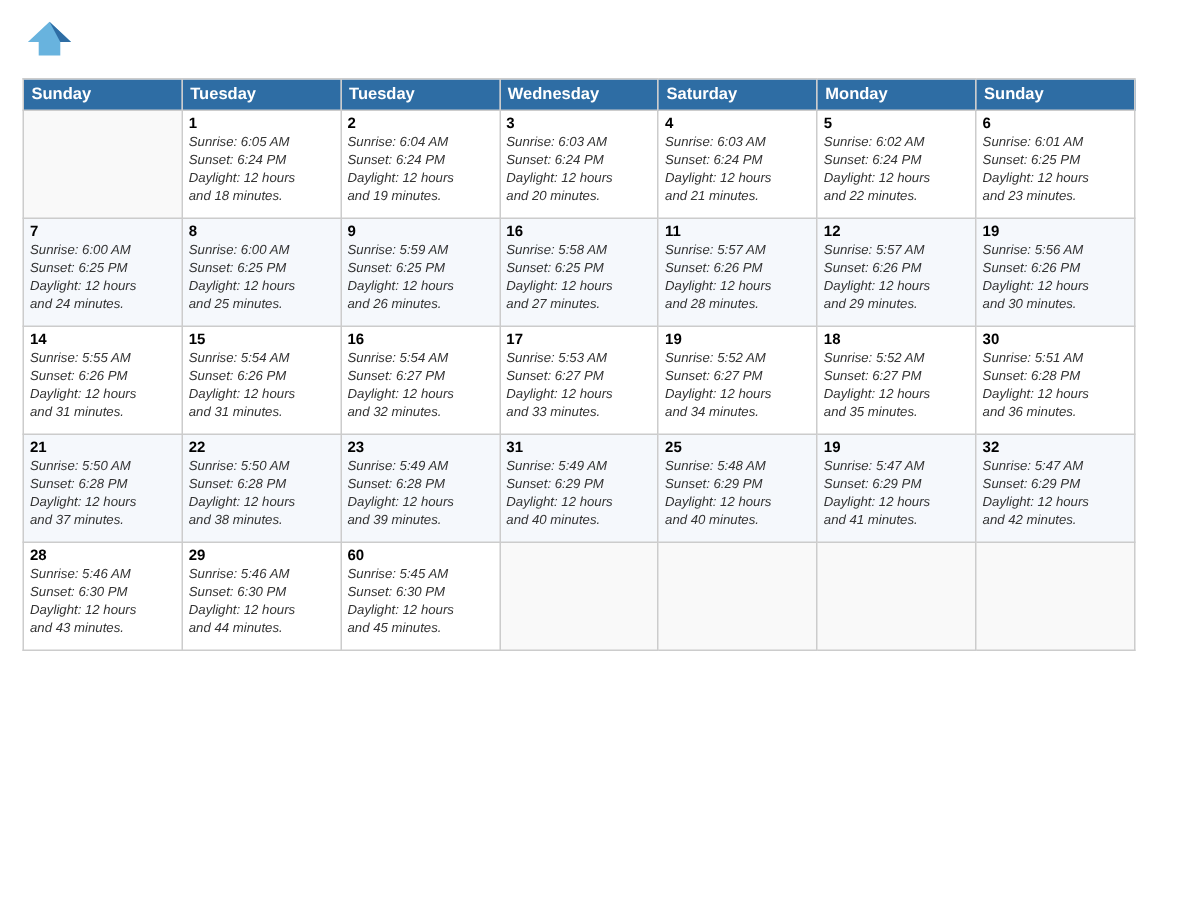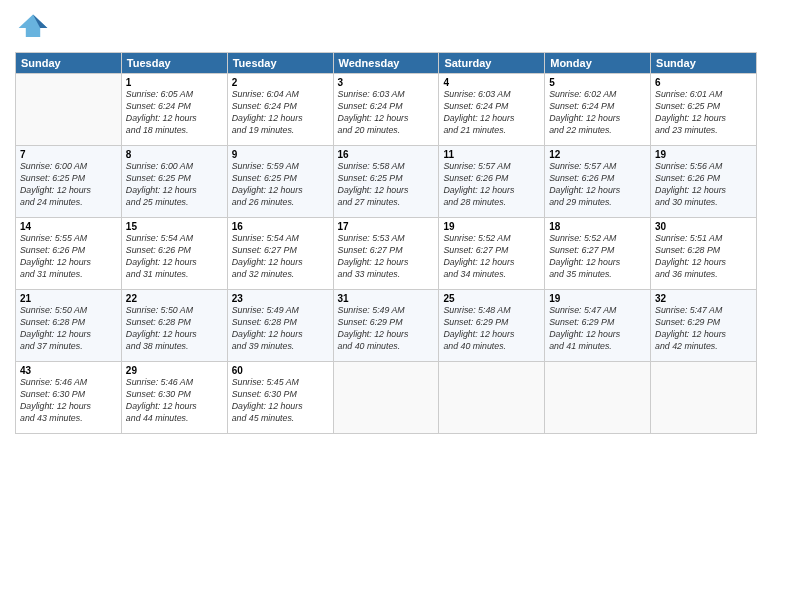--- a/index.html
+++ b/index.html
@@ -251,21 +251,21 @@
             <span class="day-num">19</span>
             <div class="day-info">Sunrise: 5:47 AM<br>Sunset: 6:29 PM<br>Daylight: 12 hours<br>and 41 minutes.</div>
           </td>
           <td>
             <span class="day-num">32</span>
             <div class="day-info">Sunrise: 5:47 AM<br>Sunset: 6:29 PM<br>Daylight: 12 hours<br>and 42 minutes.</div>
           </td>
         </tr>
         <tr>
           <td>
-            <span class="day-num">43</span>
+            <span class="day-num">28</span>
             <div class="day-info">Sunrise: 5:46 AM<br>Sunset: 6:30 PM<br>Daylight: 12 hours<br>and 43 minutes.</div>
           </td>
           <td>
             <span class="day-num">29</span>
             <div class="day-info">Sunrise: 5:46 AM<br>Sunset: 6:30 PM<br>Daylight: 12 hours<br>and 44 minutes.</div>
           </td>
           <td>
             <span class="day-num">60</span>
             <div class="day-info">Sunrise: 5:45 AM<br>Sunset: 6:30 PM<br>Daylight: 12 hours<br>and 45 minutes.</div>
           </td>

